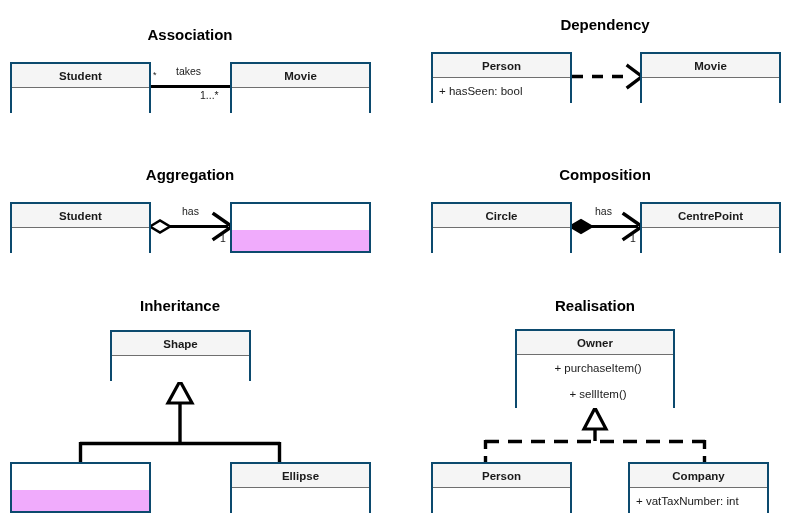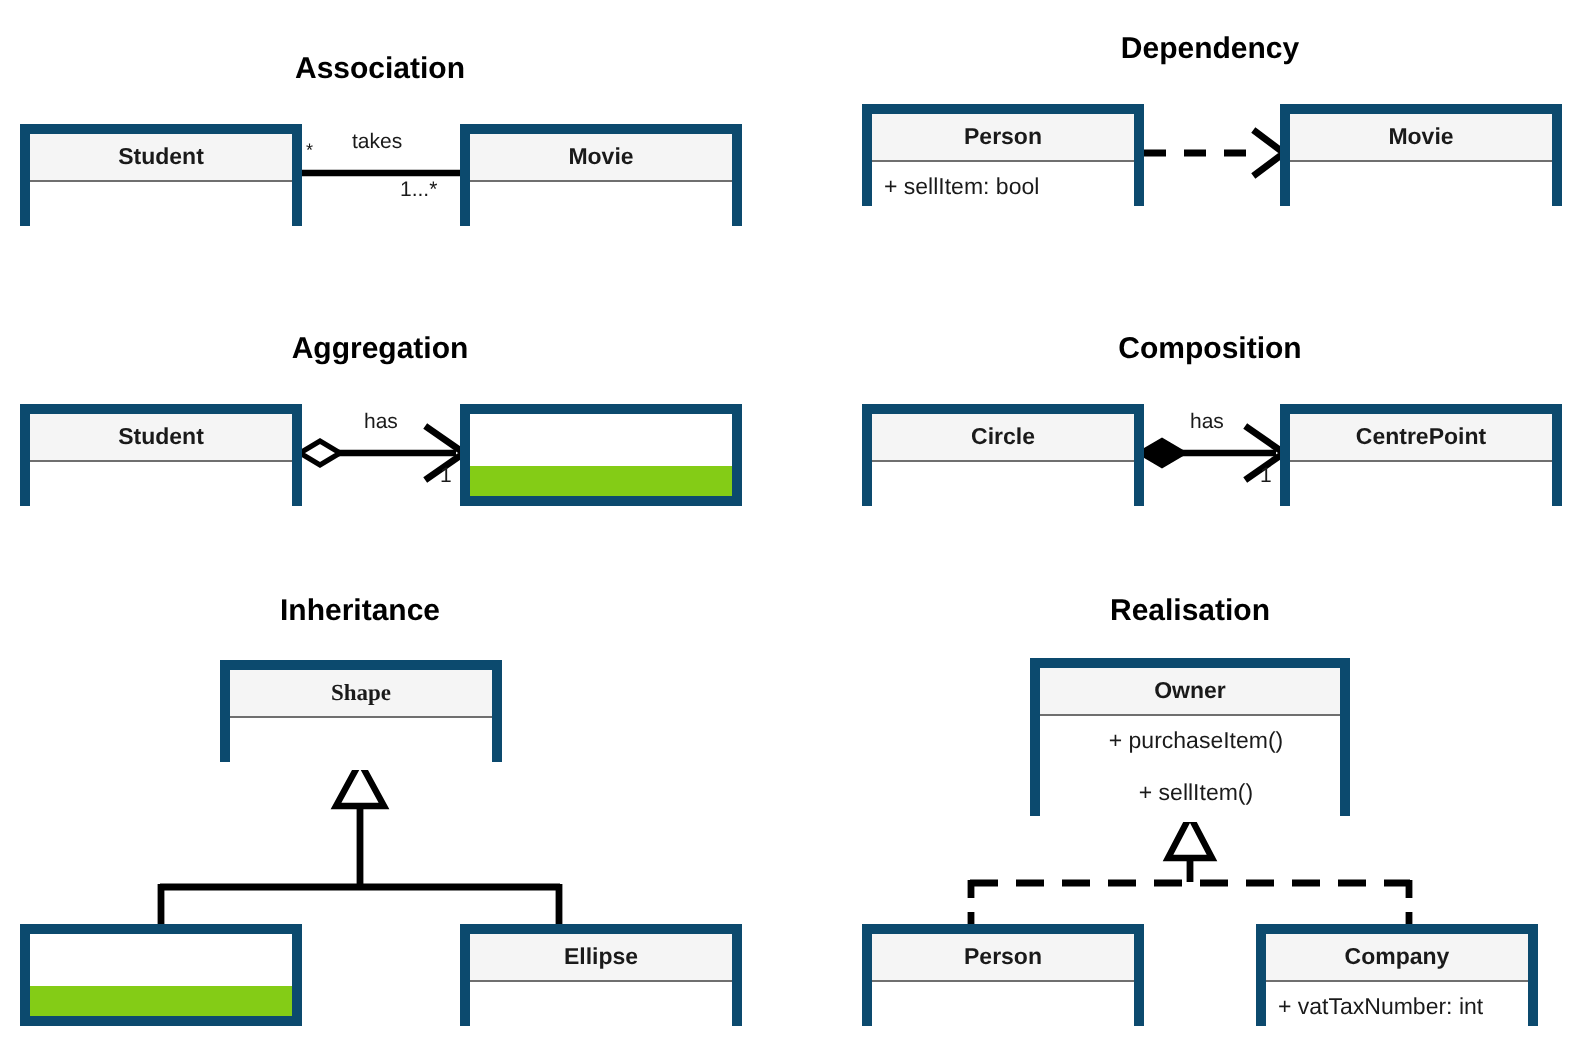--- a/index.html
+++ b/index.html
@@ -26,22 +26,22 @@
     font-size: 15px;
     font-weight: bold;
     color: #000000;
     text-align: center;
     white-space: nowrap;
     letter-spacing: 0px;
   }
   .uml-class {
     position: absolute;
     box-sizing: border-box;
-    border: 5px solid #0c4a6e;
-    background: #84cc16;
+    border: 2px solid #0c4a6e;
+    background: #f0abfc;
   }
   .uml-header {
     box-sizing: border-box;
     background: #f5f5f5;
     border-bottom: 1px solid #6f6f6f;
     font-size: 11.5px;
     font-weight: bold;
     text-align: center;
     color: #1a1a1a;
     display: flex;
@@ -126,21 +126,21 @@
 
   <div class="edge-label tiny" style="left:153px; top:70px;">*</div>
   <div class="edge-label" style="left:176px; top:65px;">takes</div>
   <div class="edge-label" style="left:200px; top:89px;">1...*</div>
 
   <div class="panel-title" style="left:525px; top:16px; width:160px;">Dependency</div>
 
   <div class="uml-class" style="left:431px; top:52px; width:141px; height:51px;">
     <div class="uml-header" style="height:24px;">Person</div>
     <div class="uml-body" style="height:26px;">
-      <div class="uml-attr">+ sellItem: bool</div>
+      <div class="uml-attr">+ hasSeen: bool</div>
     </div>
   </div>
 
   <div class="uml-class" style="left:640px; top:52px; width:141px; height:51px;">
     <div class="uml-header" style="height:24px;">Movie</div>
     <div class="uml-body" style="height:26px;"></div>
   </div>
 
   <div class="panel-title" style="left:110px; top:166px; width:160px;">Aggregation</div>
 
@@ -166,21 +166,21 @@
   <div class="uml-class" style="left:640px; top:202px; width:141px; height:51px;">
     <div class="uml-header" style="height:24px;">CentrePoint</div>
     <div class="uml-body" style="height:26px;"></div>
   </div>
 
   <div class="edge-label" style="left:595px; top:205px;">has</div>
   <div class="edge-label" style="left:630px; top:232px;">1</div>
 
   <div class="panel-title" style="left:100px; top:297px; width:160px;">Inheritance</div>
 
-  <div class="uml-class" style="left:110px; top:330px; width:141px; height:51px;font-family:Liberation Serif, serif;">
+  <div class="uml-class" style="left:110px; top:330px; width:141px; height:51px;">
     <div class="uml-header" style="height:24px;">Shape</div>
     <div class="uml-body" style="height:26px;"></div>
   </div>
 
   <div class="uml-class" style="left:10px; top:462px; width:141px; height:51px;">
     <div class="uml-body" style="height:26px;"></div>
   </div>
 
   <div class="uml-class" style="left:230px; top:462px; width:141px; height:51px;">
     <div class="uml-header" style="height:24px;">Ellipse</div>

